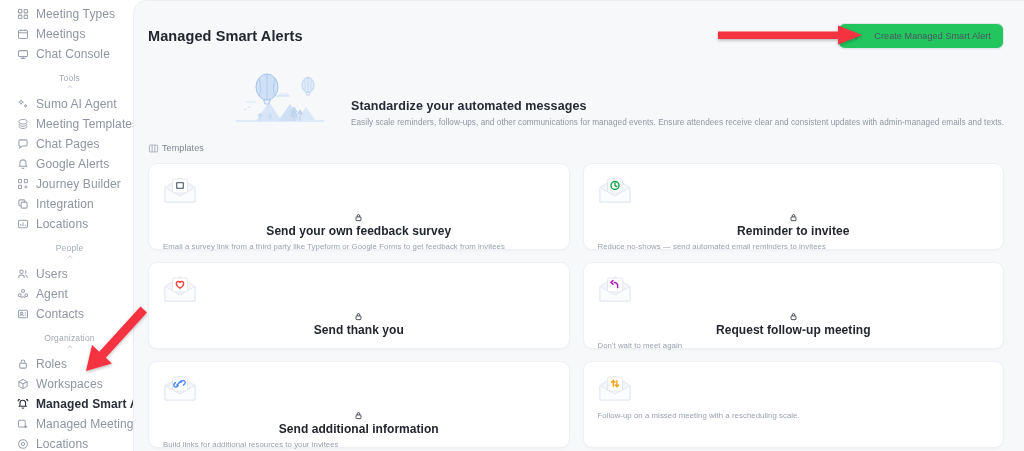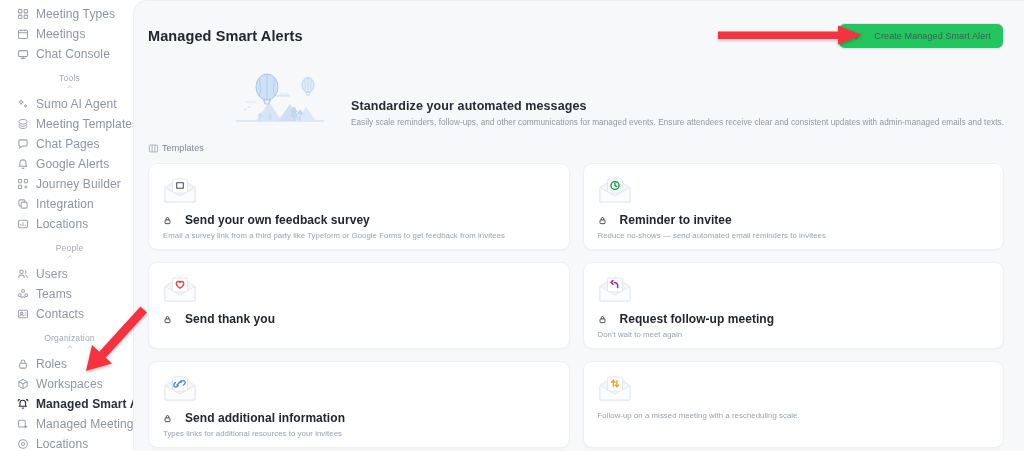--- a/index.html
+++ b/index.html
@@ -134,24 +134,25 @@
     border-radius: 9px;
     height: 87px;
     padding: 12px 14px 0 14px;
     cursor: pointer;
     box-shadow: 0 1px 2px rgba(16,24,40,.03);
     position: relative;
   }
   .card .env { width: 34px; height: 28px; margin-bottom: 9px; }
   .card .env svg { width:34px; height:28px; display:block; }
   .card-title {
-    display:flex; align-items:center; gap:13px;
+    display:flex; align-items:center; gap:2px;
     font-size: 12px; font-weight: 700; color:#23262f;
     letter-spacing: .05px;
     margin-bottom: 4px;
+    flex-direction: column;
   }
   .card-title .lock { color:#2b2f3a; display:flex; flex:0 0 9px; }
   .card-title .lock svg { width:9px; height:9px; display:block; }
   .card-desc { font-size: 7.8px; color:#9aa0ac; letter-spacing:.05px; }
 
   
   .arrow-overlay { position:absolute; top:0; left:0; width:1024px; height:451px; pointer-events:none; }
 </style>
 </head>
 <body>
@@ -291,21 +292,21 @@
       </div>
       <div class="nav-item">
         <span class="ico">
           <svg viewBox="0 0 16 16" fill="none" stroke="currentColor" stroke-width="1.35">
             <circle cx="8" cy="4" r="2"></circle>
               <circle cx="3.6" cy="9.5" r="1.8"></circle>
               <circle cx="12.4" cy="9.5" r="1.8"></circle>
             <path d="M5.3 13.8c0-1.2 1.2-2.1 2.7-2.1s2.7.9 2.7 2.1"></path>
           </svg>
         </span>
-        <span class="nav-label">Teams</span>
+        <span class="nav-label">Agent</span>
       </div>
       <div class="nav-item">
         <span class="ico">
           <svg viewBox="0 0 16 16" fill="none" stroke="currentColor" stroke-width="1.35">
             <rect x="2" y="3" width="12" height="10" rx="1.5"></rect>
               <circle cx="6.2" cy="7" r="1.5"></circle>
             <path d="M3.9 11c0-1.1 1-1.9 2.3-1.9S8.5 9.9 8.5 11M10.3 6.6h2.1M10.3 9.2h2.1"></path>
           </svg>
         </span>
         <span class="nav-label">Contacts</span>
@@ -530,21 +531,21 @@
         </div>
         <div class="card-title">
           <span class="lock">
             <svg viewBox="0 0 16 16" fill="none" stroke="currentColor" stroke-width="1.5">
               <rect x="3.6" y="7" width="8.8" height="6.6" rx="1.6"></rect>
                 <path d="M5.7 7V5.1a2.3 2.3 0 014.6 0V7"></path>
             </svg>
           </span>
           <span>Send additional information</span>
         </div>
-        <div class="card-desc">Types links for additional resources to your invitees</div>
+        <div class="card-desc">Build links for additional resources to your invitees</div>
       </div>
 
       <div class="card">
         <div class="env">
           <svg viewBox="0 0 34 28" fill="none">
             <path d="M2 11.5L17 2l15 9.5V26H2z" fill="#f4f6fa" stroke="#e3e7ee" stroke-width="1"></path>
             <rect x="9.5" y="3" width="15" height="14" rx="1.5" fill="#ffffff" stroke="#e3e7ee" stroke-width="1"></rect>
             <path d="M15.3 12.6V6.4m0 0l-1.7 1.8m1.7-1.8l1.7 1.8M18.9 6.6v6.2m0 0l1.7-1.8m-1.7 1.8l-1.7-1.8" stroke="#f59e0b" stroke-width="1.3" fill="none" stroke-linecap="round" stroke-linejoin="round"></path>
             <path d="M2 11.5L17 20l15-8.5V26H2z" fill="#fbfcfe" stroke="#e3e7ee" stroke-width="1"></path>
           </svg>

